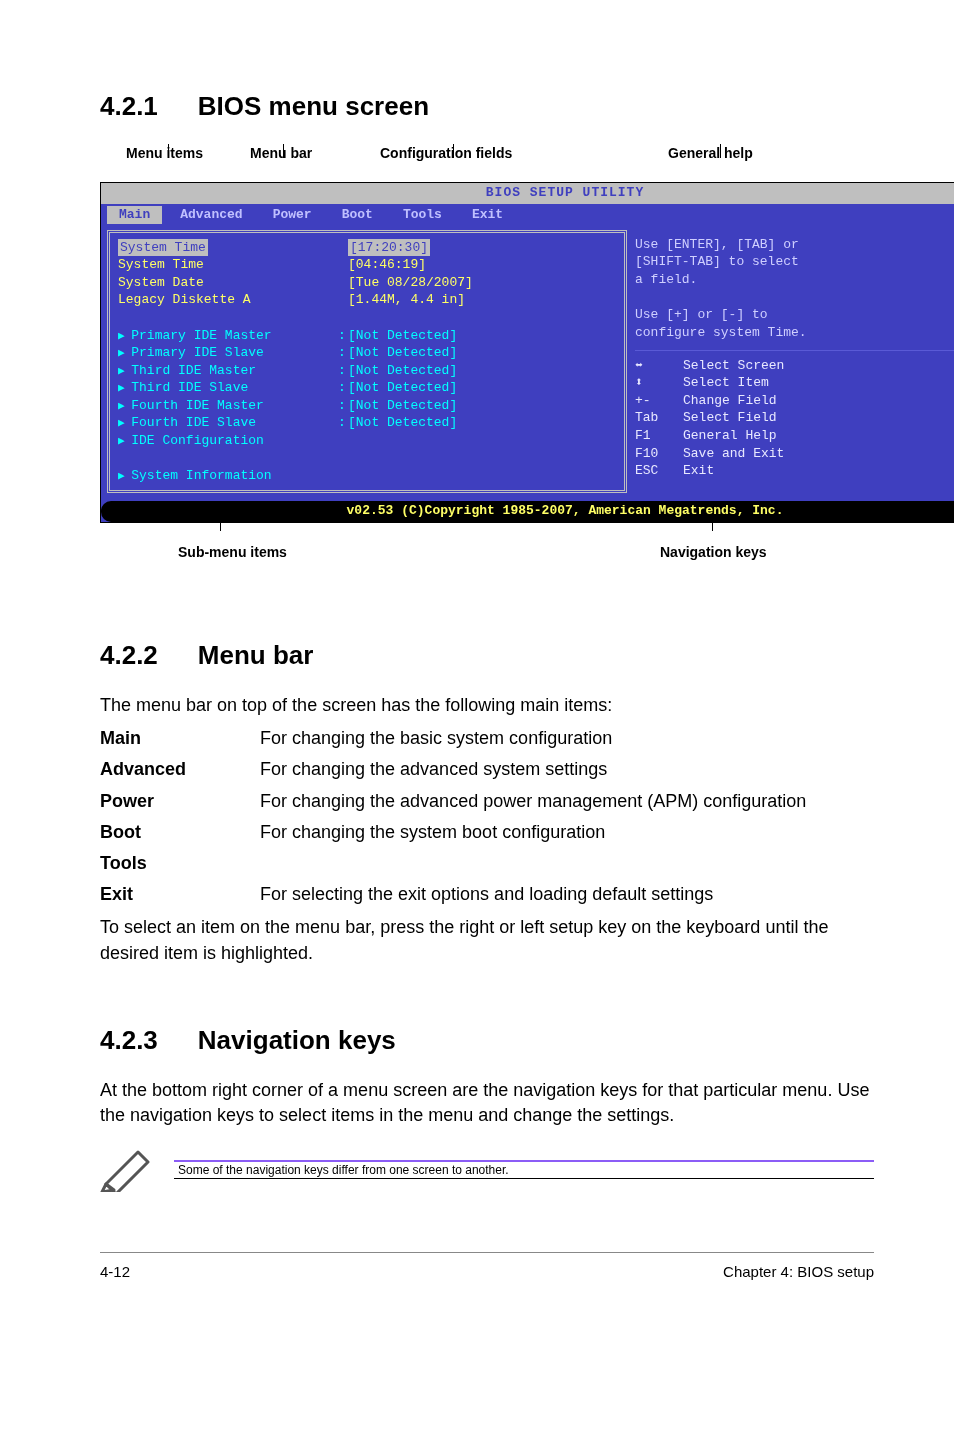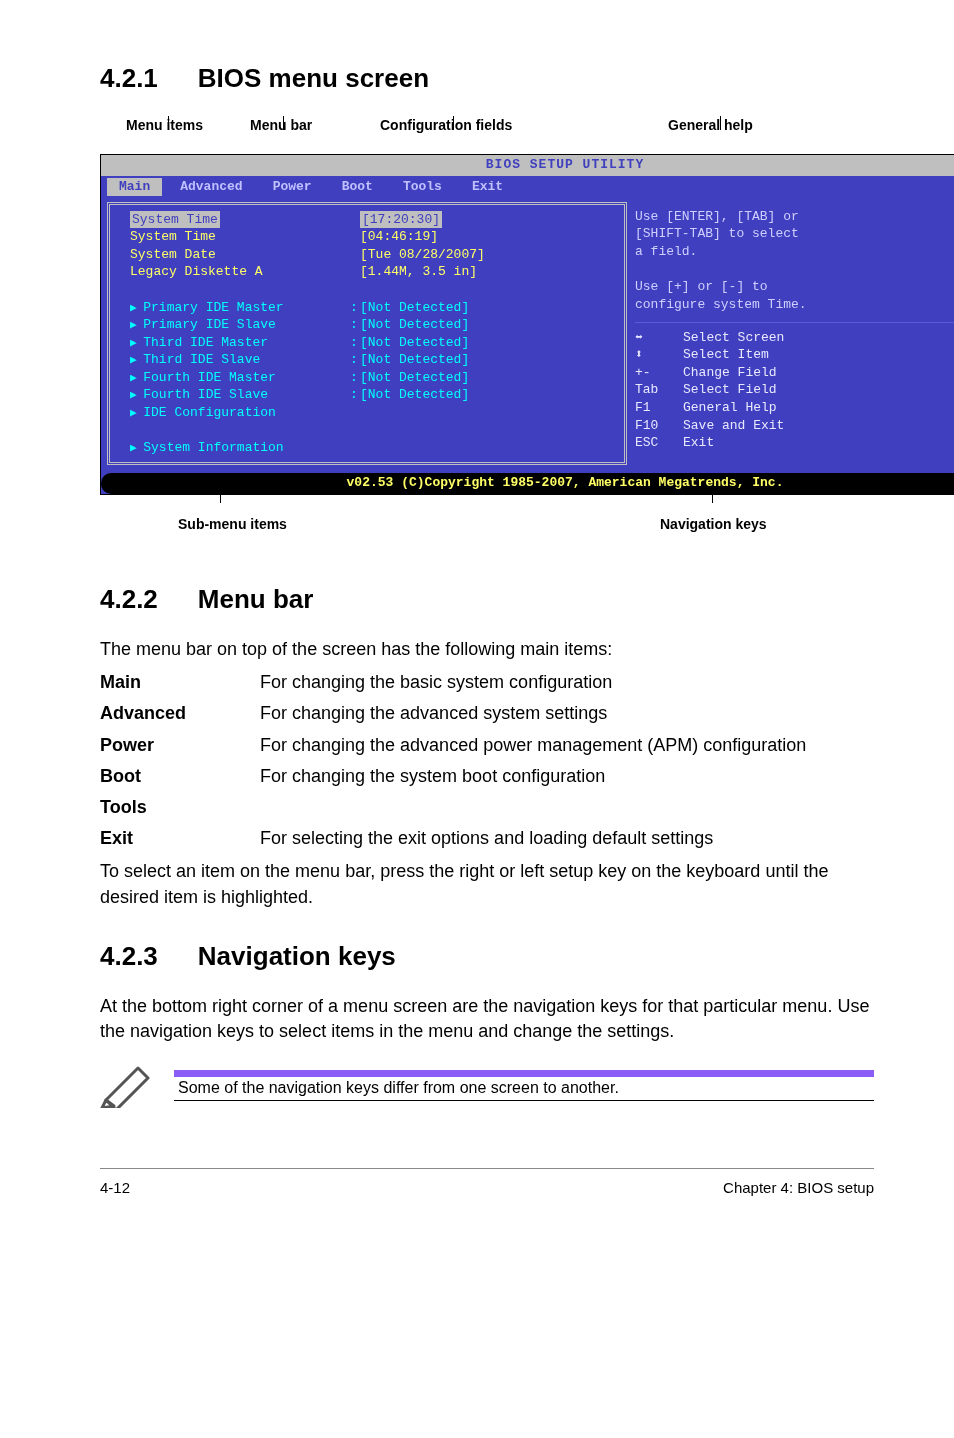--- a/index.html
+++ b/index.html
@@ -11,21 +11,21 @@
     width: 954px;
     padding: 60px 80px 40px 100px;
     font-size: 18px;
     line-height: 1.4;
   }
   h2.section {
     font-size: 26px;
     font-weight: bold;
     margin: 0 0 20px 0;
   }
-  h2.section .num { display:inline-block; margin-right: 40px; }
+  h2.section .num { display:inline-block; margin-right: 40px; margin-top: 28px; }
   .labels-row {
     font-weight: bold;
     font-size: 14px;
     margin: 0 8px;
     position: relative;
     height: 38px;
   }
   .labels-row span { position:absolute; top:0; }
   .tick { position:absolute; width:1px; height:14px; background:#000; bottom:-6px; }
   .bios {
@@ -61,21 +61,21 @@
     color: #3f3fbf;
   }
   .bios-body {
     display: flex;
     min-height: 250px;
     padding: 4px 6px 8px 6px;
   }
   .bios-left {
     flex: 0 0 520px;
     border: 3px double #bfbfbf;
-    padding: 6px 20px;
+    padding: 6px 8px;
     position: relative;
     display: flex;
     gap: 0;
   }
   .bios-left-col1 { flex:0 0 220px; }
   .bios-left-sep { width: 10px; color:#00ffff; position:relative; }
   .bios-left-col2 { flex:1; }
   .bios-right {
     flex: 1;
     padding: 6px 8px;
@@ -117,24 +117,24 @@
     align-items:center;
     gap:20px;
     margin-top: 18px;
     margin-bottom: 40px;
   }
   .note-icon {
     width:54px; height:46px; position:relative;
   }
   .note-text {
     flex:1;
-    border-top:7px solid #8b5cf6;
+    border-top:2px solid #8b5cf6;
     border-bottom:1px solid #000;
     padding:0 4px;
-    font-size:16px;
+    font-size:12px;
   }
   .page-footer {
     display:flex;
     justify-content:space-between;
     border-top:1px solid #888;
     padding-top:8px;
     font-size:15px;
     margin-top:60px;
   }
 </style>
@@ -194,21 +194,21 @@
           <div class="bios-line">:</div>
           <div class="bios-line">:</div>
           <div class="bios-line">:</div>
           <div class="bios-line">:</div>
           <div class="bios-line">:</div>
       </div>
       <div class="bios-left-col2">
         <div class="bios-line"><span class="sel-line">[17:20:30]</span></div>
         <div class="bios-line yellow">[04:46:19]</div>
         <div class="bios-line yellow">[Tue 08/28/2007]</div>
-        <div class="bios-line yellow">[1.44M, 3.5 in]</div>
+        <div class="bios-line yellow">[1.44M, 4.4 in]</div>
         <div class="bios-line">&nbsp;</div>
         <div class="bios-line cyan">[Not Detected]</div>
         <div class="bios-line cyan">[Not Detected]</div>
         <div class="bios-line cyan">[Not Detected]</div>
         <div class="bios-line cyan">[Not Detected]</div>
         <div class="bios-line cyan">[Not Detected]</div>
         <div class="bios-line cyan">[Not Detected]</div>
       </div>
     </div>
     <div class="bios-right">

